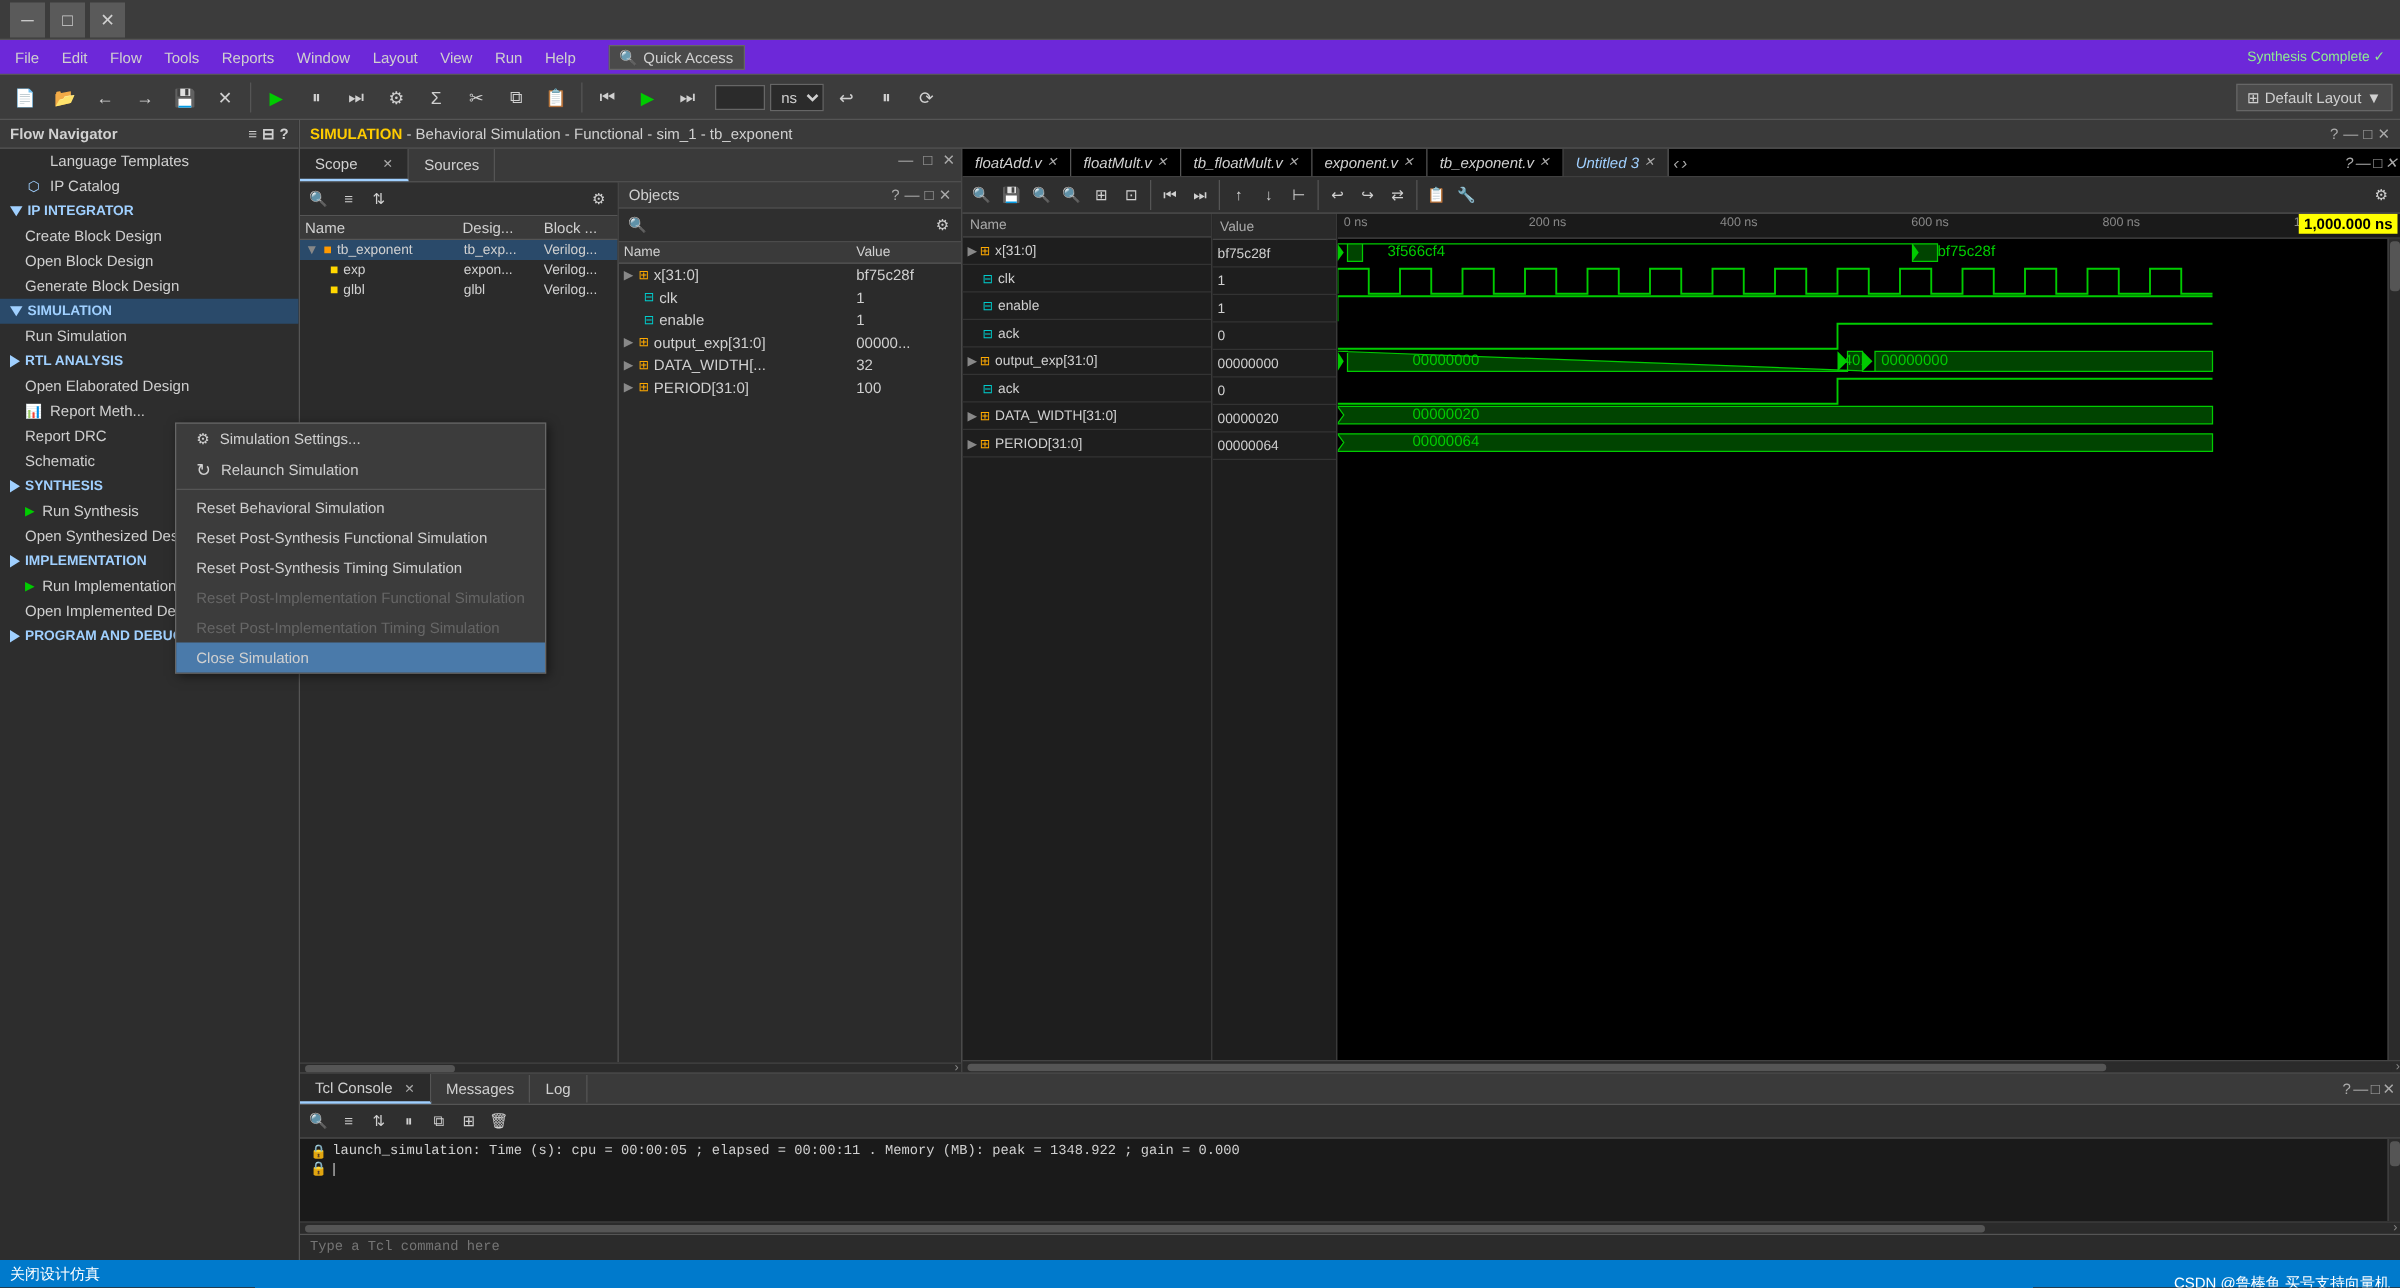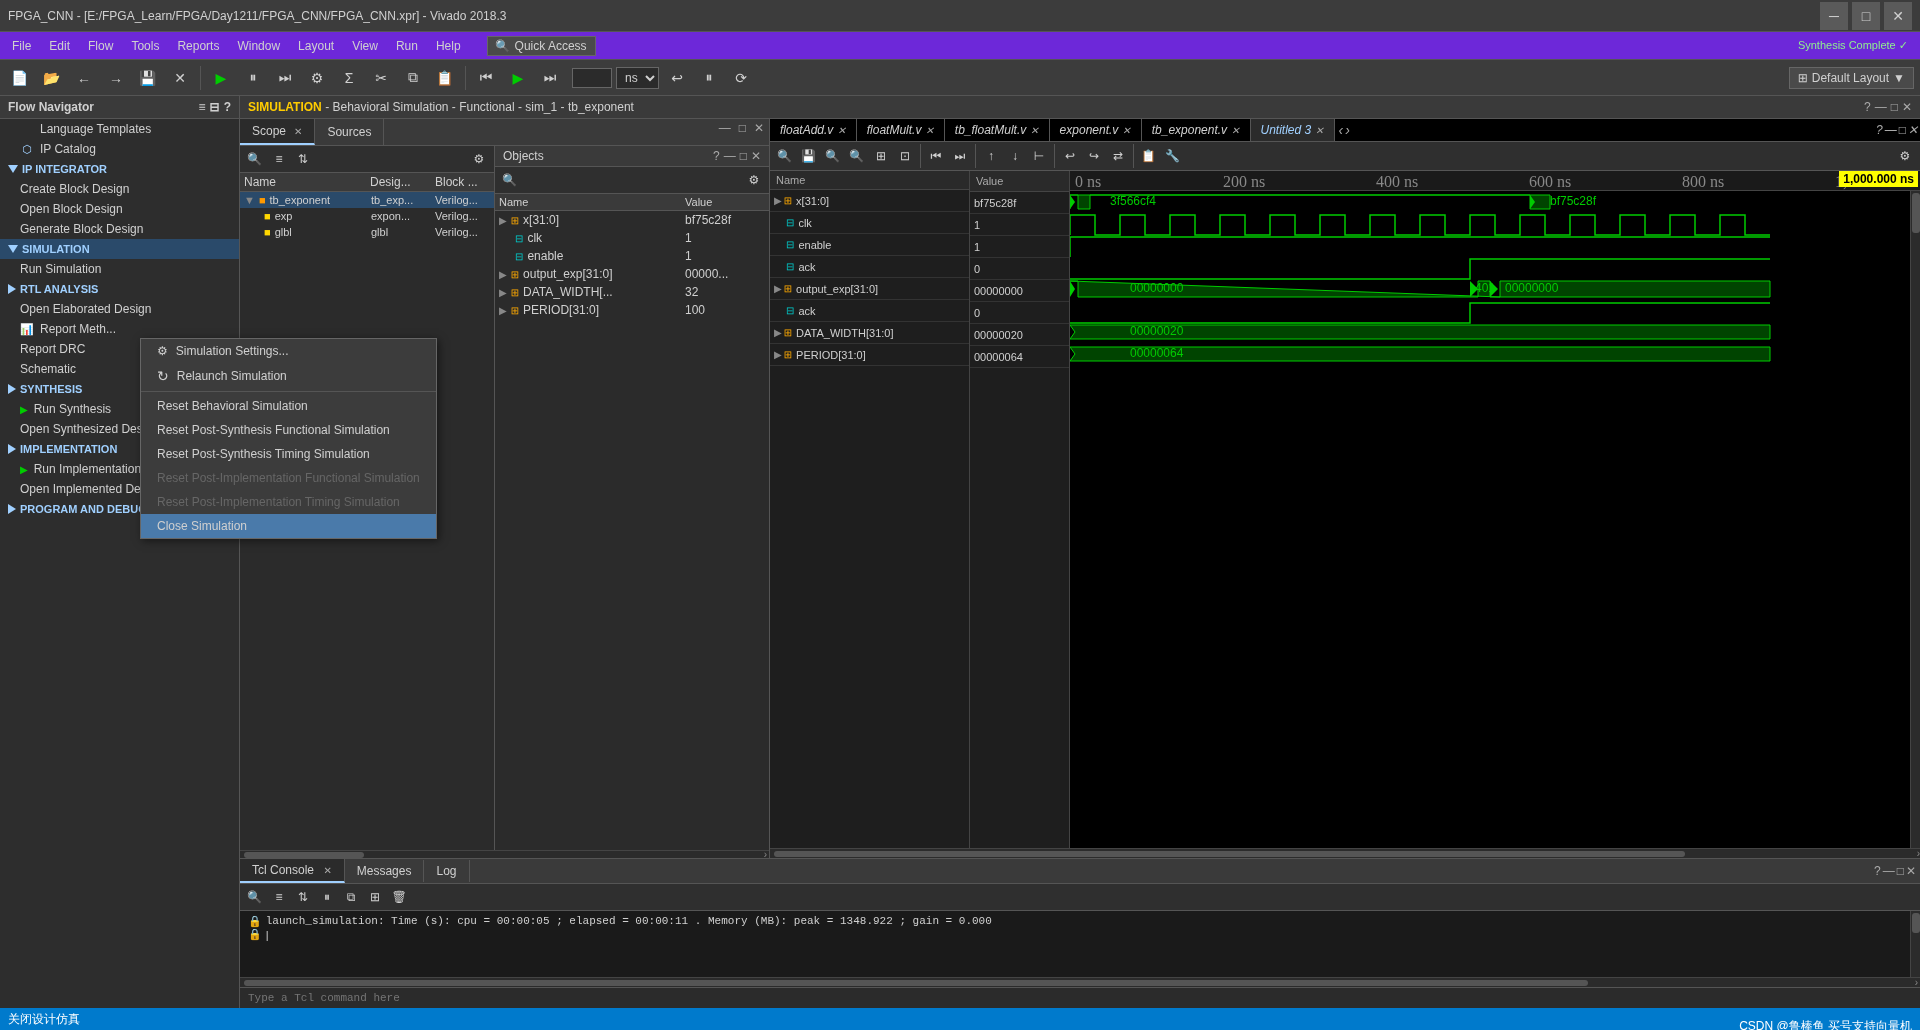--- a/index.html
+++ b/index.html
@@ -36,21 +36,21 @@
     #flow-nav-content { overflow-y: auto; flex: 1; }
     .nav-section-header { padding: 4px 8px; color: #a0d0ff; font-size: 11px; font-weight: bold; cursor: pointer; display: flex; align-items: center; gap: 4px; }
     .nav-item { padding: 3px 8px 3px 20px; color: #d0d0d0; cursor: pointer; display: flex; align-items: center; gap: 6px; font-size: 11px; }
     .nav-item .icon { width: 14px; text-align: center; font-size: 11px; }
     .nav-item .play-icon { color: #00cc00; font-size: 10px; }
     .nav-section-label { color: #a0d0ff; font-weight: bold; font-size: 11px; }
 
     
     #sim-panel { display: flex; flex-direction: column; width: 530px; border-right: 1px solid #555; }
     #sim-panel-tabs { background: #3a3a3a; display: flex; border-bottom: 1px solid #555; }
-    .panel-tab { padding: 5px 12px; color: #d0d0d0; cursor: pointer; font-size: 12px; border-right: 1px solid #555; display: flex; align-items: center; gap: 8px; }
+    .panel-tab { padding: 5px 12px; color: #d0d0d0; cursor: pointer; font-size: 12px; border-right: 1px solid #555; display: flex; align-items: center; gap: 20px; }
     .panel-tab.active { background: #2b2b2b; border-bottom: 2px solid #a0d0ff; }
     .panel-tab .close-x { color: #aaa; font-size: 10px; cursor: pointer; }
     .scope-objects-row { display: flex; flex: 1; overflow: hidden; }
 
     
     #scope-panel { width: 255px; border-right: 1px solid #555; display: flex; flex-direction: column; }
     .scope-toolbar { display: flex; gap: 2px; padding: 2px 4px; background: #2f2f2f; border-bottom: 1px solid #555; }
     .scope-content { flex: 1; overflow-y: auto; }
     .scope-row { display: flex; align-items: center; padding: 2px 4px; gap: 4px; cursor: pointer; }
     .scope-row.selected { background: #2a4a6a; }
@@ -88,21 +88,21 @@
     .wn-row { display: flex; align-items: center; padding: 1px 4px; height: 22px; border-bottom: 1px solid #333; }
     .wn-row .sig-icon { color: #00cccc; font-size: 10px; margin-right: 4px; }
     .wn-row .bus-icon { color: #ffaa00; font-size: 10px; margin-right: 4px; }
     .wn-row .arrow { color: #888; font-size: 10px; margin-right: 2px; }
     .wn-row .sig-name { font-size: 11px; color: #d0d0d0; flex: 1; }
     #wave-values { width: 100px; background: #1e1e1e; border-right: 1px solid #444; display: flex; flex-direction: column; overflow: hidden; }
     #wave-values-header { background: #2a2a2a; padding: 3px 6px; border-bottom: 1px solid #444; }
     .wv-row { display: flex; align-items: center; padding: 1px 4px; height: 22px; border-bottom: 1px solid #333; font-size: 11px; color: #d0d0d0; }
     #wave-graph { flex: 1; background: #000; display: flex; flex-direction: column; position: relative; overflow: hidden; }
     #wave-timeline { height: 20px; background: #1a1a1a; border-bottom: 1px solid #444; display: flex; align-items: center; padding: 0 4px; position: relative; }
-    .timeline-tick { position: absolute; font-size: 16px; color: #888; top: 2px; font-family: Liberation Serif, serif; }
+    .timeline-tick { position: absolute; font-size: 10px; color: #888; top: 2px; }
 
     
     #console-area { height: 150px; background: #2b2b2b; border-top: 1px solid #555; display: flex; flex-direction: column; }
     #console-tabs { background: #3a3a3a; display: flex; align-items: center; border-bottom: 1px solid #555; padding: 0; }
     .console-tab { padding: 4px 12px; color: #d0d0d0; cursor: pointer; font-size: 12px; border-right: 1px solid #555; }
     .console-tab.active { background: #2b2b2b; border-bottom: 2px solid #a0d0ff; }
     #console-toolbar { background: #2f2f2f; padding: 2px 4px; display: flex; gap: 2px; border-bottom: 1px solid #555; align-items: center; }
     #console-content { flex: 1; background: #1a1a1a; padding: 4px 8px; overflow-y: auto; font-family: 'Courier New', monospace; font-size: 11px; color: #d0d0d0; position: relative; }
     #console-input { background: #2b2b2b; border-top: 1px solid #555; }
     #console-input input { width: 100%; background: transparent; border: none; color: #888; padding: 4px 8px; font-size: 11px; outline: none; font-family: 'Courier New', monospace; }
@@ -131,21 +131,20 @@
     
     .tri-right { display: inline-block; width: 0; height: 0; border-top: 5px solid transparent; border-bottom: 5px solid transparent; border-left: 8px solid #a0d0ff; }
     .tri-down { display: inline-block; width: 0; height: 0; border-left: 5px solid transparent; border-right: 5px solid transparent; border-top: 8px solid #a0d0ff; }
 
     .small-icon-btn { width: 22px; height: 22px; background: transparent; border: 1px solid transparent; color: #d0d0d0; cursor: pointer; font-size: 12px; display: flex; align-items: center; justify-content: center; }
   </style>
 </head>
 <body>
 
 <div id="titlebar">
-  <span class="title">FPGA_CNN - [E:/FPGA_Learn/FPGA/Day1211/FPGA_CNN/FPGA_CNN.xpr] - Vivado 2018.3</span>
   <div class="win-controls">
     <button class="win-btn">─</button>
     <button class="win-btn">□</button>
     <button class="win-btn close">✕</button>
   </div>
 </div>
 
 <div id="menubar">
   <span class="menu-item">File</span>
   <span class="menu-item">Edit</span>

